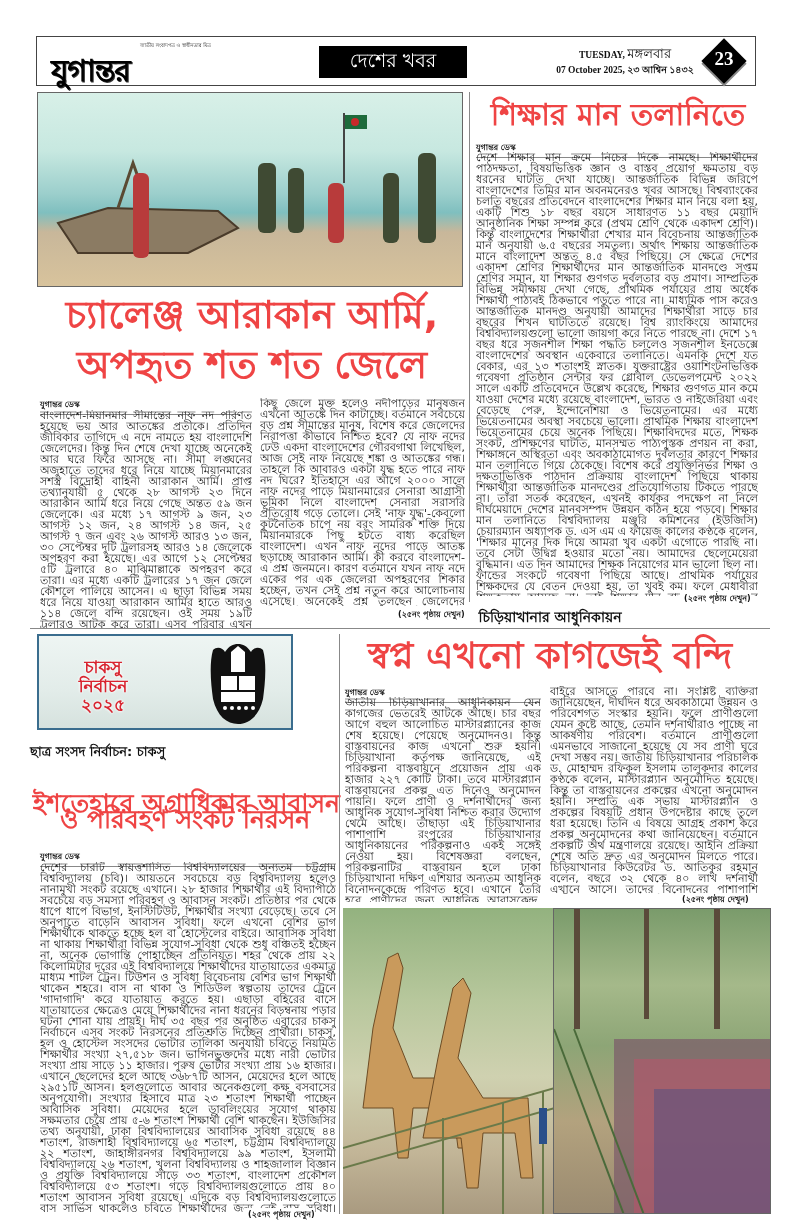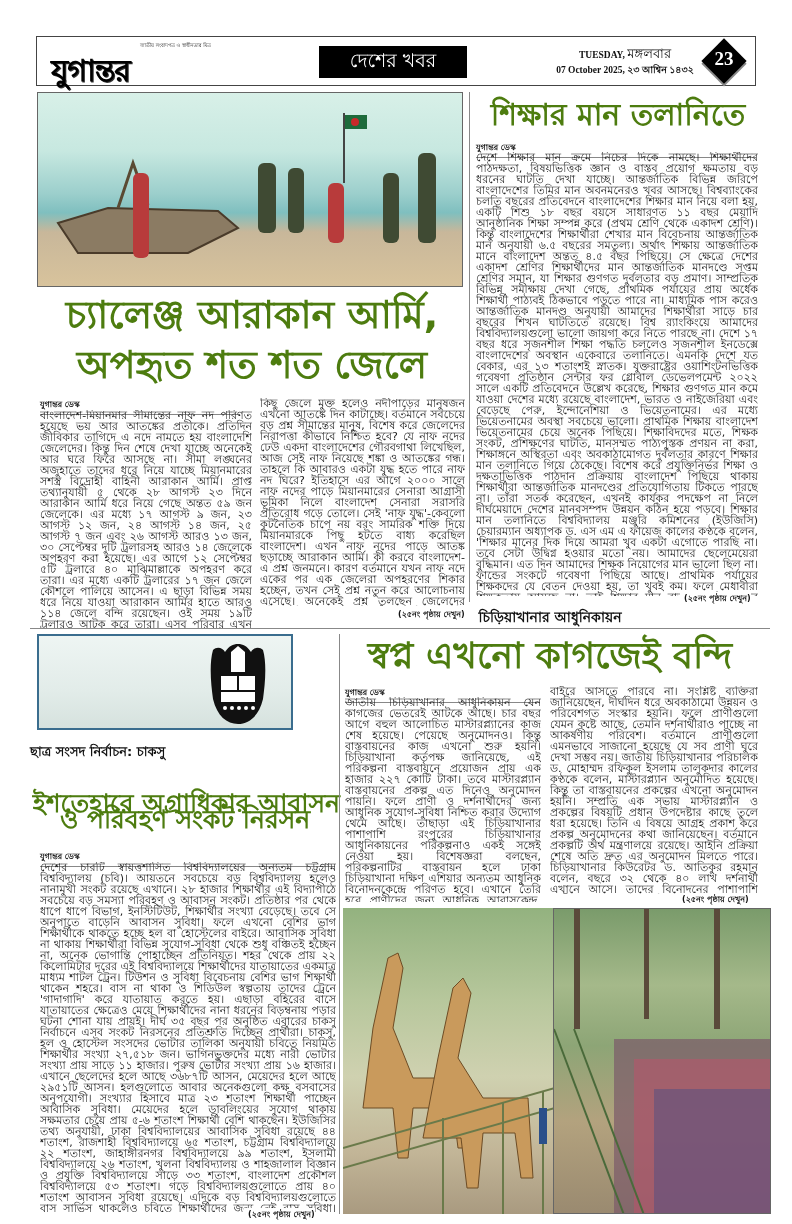--- a/index.html
+++ b/index.html
@@ -23,21 +23,21 @@
   #boat-photo { left: 37px; top: 92px; width: 426px; height: 195px; border: 1px solid #666;
     background: linear-gradient(180deg, #d8f0e8 0%, #c7e8e0 30%, #9ccfcc 52%, #7fbfbf 62%, #c8b79a 72%, #d8c39c 100%); }
   #chaksu-photo { left: 37px; top: 634px; width: 256px; height: 96px; border: 2px solid #3a6d8e;
     background: linear-gradient(180deg, #eef5f3 0%, #e2ece9 60%, #d6e2de 100%); }
   #zoo-photo { left: 553px; top: 908px; width: 218px; height: 306px; border: 1px solid #666;
     background: linear-gradient(180deg, #7a9b6b 0%, #a5b98a 25%, #8da576 45%, #b3a27e 70%, #9a8a70 100%); }
   #giraffe-photo { left: 343px; top: 908px; width: 212px; height: 306px;
     background: linear-gradient(180deg, #93b27f 0%, #b7c79c 30%, #cfd1b0 55%, #c2b597 80%, #a99a80 100%); }
 
   
-  .headline { position: absolute; color: #4d7c0f; font-family: "DejaVu Sans", sans-serif; font-weight: bold; white-space: nowrap; }
+  .headline { position: absolute; color: #ef4444; font-family: "DejaVu Sans", sans-serif; font-weight: bold; white-space: nowrap; }
   #h1-line1 { left: 42px; top: 290px; width: 420px; text-align: center; font-size: 38px; line-height: 50px; }
   #h1-line2 { left: 42px; top: 340px; width: 420px; text-align: center; font-size: 38px; line-height: 50px; }
   #h2 { left: 478px; top: 92px; width: 280px; text-align: center; font-size: 30px; line-height: 46px; }
   #zoo-kicker { position: absolute; left: 330px; top: 606px; width: 440px; text-align: center; font-size: 14px; font-family: "DejaVu Sans", sans-serif; font-weight: bold; }
   #h3 { left: 330px; top: 628px; width: 440px; text-align: center; font-size: 36px; line-height: 56px; }
   #chaksu-kicker { position: absolute; left: 30px; top: 742px; width: 310px; text-align: left; font-size: 13px; font-family: "DejaVu Sans", sans-serif; font-weight: bold; }
   #h4-line1 { left: 30px; top: 760px; width: 310px; text-align: right; font-size: 25px; line-height: 40px; margin-top: 24px; }
   #h4-line2 { left: 30px; top: 800px; width: 310px; text-align: center; font-size: 25px; line-height: 40px; }
 
   
@@ -99,20 +99,25 @@
 <div class="rule" style="left:469px;top:92px;width:1px;height:510px;"></div>
 
 <div id="h2" class="headline">শিক্ষার মান তলানিতে</div>
 <div class="byline" style="left:476px;top:141px;width:280px;">যুগান্তর ডেস্ক</div>
 <div class="body" style="left:476px;top:152px;width:282px;height:444px;">দেশে শিক্ষার মান ক্রমে নিচের দিকে নামছে। শিক্ষার্থীদের পাঠদক্ষতা, বিষয়ভিত্তিক জ্ঞান ও বাস্তব প্রয়োগ ক্ষমতায় বড় ধরনের ঘাটতি দেখা যাচ্ছে। আন্তর্জাতিক বিভিন্ন জরিপে বাংলাদেশের তিমির মান অবনমনেরও খবর আসছে। বিশ্বব্যাংকের চলতি বছরের প্রতিবেদনে বাংলাদেশের শিক্ষার মান নিয়ে বলা হয়, একটি শিশু ১৮ বছর বয়সে সাধারণত ১১ বছর মেয়াদি আনুষ্ঠানিক শিক্ষা সম্পন্ন করে (প্রথম শ্রেণি থেকে একাদশ শ্রেণি)। কিন্তু বাংলাদেশের শিক্ষার্থীরা শেখার মান বিবেচনায় আন্তর্জাতিক মান অনুযায়ী ৬.৫ বছরের সমতুল্য। অর্থাৎ শিক্ষায় আন্তর্জাতিক মানে বাংলাদেশ অন্তত ৪.৫ বছর পিছিয়ে। সে ক্ষেত্রে দেশের একাদশ শ্রেণির শিক্ষার্থীদের মান আন্তর্জাতিক মানদণ্ডে সপ্তম শ্রেণির সমান, যা শিক্ষার গুণগত দুর্বলতার বড় প্রমাণ। সাম্প্রতিক বিভিন্ন সমীক্ষায় দেখা গেছে, প্রাথমিক পর্যায়ের প্রায় অর্ধেক শিক্ষার্থী পাঠ্যবই ঠিকভাবে পড়তে পারে না। মাধ্যমিক পাস করেও আন্তর্জাতিক মানদণ্ড অনুযায়ী আমাদের শিক্ষার্থীরা সাড়ে চার বছরের শিখন ঘাটতিতে রয়েছে। বিশ্ব র‌্যাংকিংয়ে আমাদের বিশ্ববিদ্যালয়গুলো ভালো জায়গা করে নিতে পারছে না। দেশে ১৭ বছর ধরে সৃজনশীল শিক্ষা পদ্ধতি চললেও সৃজনশীল ইনডেক্সে বাংলাদেশের অবস্থান একেবারে তলানিতে। এমনকি দেশে যত বেকার, এর ১৩ শতাংশই স্নাতক। যুক্তরাষ্ট্রের ওয়াশিংটনভিত্তিক গবেষণা প্রতিষ্ঠান সেন্টার ফর গ্লোবাল ডেভেলপমেন্ট ২০২২ সালে একটি প্রতিবেদনে উল্লেখ করেছে, শিক্ষার গুণগত মান কমে যাওয়া দেশের মধ্যে রয়েছে বাংলাদেশ, ভারত ও নাইজেরিয়া এবং বেড়েছে পেরু, ইন্দোনেশিয়া ও ভিয়েতনামের। এর মধ্যে ভিয়েতনামের অবস্থা সবচেয়ে ভালো। প্রাথমিক শিক্ষায় বাংলাদেশ ভিয়েতনামের চেয়ে অনেক পিছিয়ে। শিক্ষাবিদদের মতে, শিক্ষক সংকট, প্রশিক্ষণের ঘাটতি, মানসম্মত পাঠ্যপুস্তক প্রণয়ন না করা, শিক্ষাঙ্গনে অস্থিরতা এবং অবকাঠামোগত দুর্বলতার কারণে শিক্ষার মান তলানিতে গিয়ে ঠেকেছে। বিশেষ করে প্রযুক্তিনির্ভর শিক্ষা ও দক্ষতাভিত্তিক পাঠদান প্রক্রিয়ায় বাংলাদেশ পিছিয়ে থাকায় শিক্ষার্থীরা আন্তর্জাতিক মানদণ্ডের প্রতিযোগিতায় টিকতে পারছে না। তাঁরা সতর্ক করেছেন, এখনই কার্যকর পদক্ষেপ না নিলে দীর্ঘমেয়াদে দেশের মানবসম্পদ উন্নয়ন কঠিন হয়ে পড়বে। শিক্ষার মান তলানিতে বিশ্ববিদ্যালয় মঞ্জুরি কমিশনের (ইউজিসি) চেয়ারম্যান অধ্যাপক ড. এস এম এ ফায়েজ কালের কণ্ঠকে বলেন, 'শিক্ষার মানের দিক দিয়ে আমরা খুব একটা এগোতে পারছি না। তবে সেটা উদ্বিগ্ন হওয়ার মতো নয়। আমাদের ছেলেমেয়েরা বুদ্ধিমান। এত দিন আমাদের শিক্ষক নিয়োগের মান ভালো ছিল না। ফান্ডের সংকটে গবেষণা পিছিয়ে আছে। প্রাথমিক পর্যায়ের শিক্ষকদের যে বেতন দেওয়া হয়, তা খুবই কম। ফলে মেধাবীরা শিক্ষকতায় আসছে না। তাই শিক্ষার মান বাড়াতে এই খাতের বাজেটও অনেক বাড়ানো উচিত।' ইউজিসির তথ্য অনুযায়ী, বর্তমানে দেশে সরকারি-বেসরকারি মোট বিশ্ববিদ্যালয় ১৭২টি। এর মধ্যে সরকারি ৫৬টি আর বেসরকারি ১১৬টি। যুক্তরাজ্যভিত্তিক শিক্ষা ও গবেষণা সংস্থা কোয়াককোয়ারেলি সায়মন্ডস (কিউএস) প্রকাশিত ২০২৫ সালের বিশ্ববিদ্যালয় র‌্যাংকিং অনুযায়ী, বিশ্বের সেরা ৫০০ বিশ্ববিদ্যালয়ের মধ্যে বাংলাদেশের কোনো প্রতিষ্ঠানই স্থান পায়নি। যুক্তরাজ্যভিত্তিক শিক্ষা সাময়িকী টাইমস হায়ার এডুকেশন 'ওয়ার্ল্ড ইউনিভার্সিটি র‌্যাংকিং ২০২৫'-এ সেরা ৫০০ বিশ্ববিদ্যালয়ের মধ্যেও বাংলাদেশের কোনো বিশ্ববিদ্যালয় নেই। ২০২৪-২৫ শিক্ষাবর্ষে ঢাকা বিশ্ববিদ্যালয়ের ভর্তি পরীক্ষার ফলেও শিক্ষার মানের একটা চিত্র বেরিয়ে আসে। ওই শিক্ষাবর্ষে বিজ্ঞান ইউনিটে অংশ নেওয়া শিক্ষার্থীদের ৯৪ শতাংশ অকৃতকার্য। কলা, আইন ও সামাজিক বিজ্ঞান ইউনিটেও ৯০ শতাংশের বেশি ভর্তিচ্ছু ফেল করেছেন। এই দুই ইউনিটের পরীক্ষায় এসএসসি ও এইচএসসিতে জিপিএ ৫ পাওয়া এক লাখ ২১ হাজার শিক্ষার্থী পাস করতে পারেননি। প্রাথমিক শিক্ষা অধিদপ্তরের পরিবীক্ষণ ও মূল্যায়ন বিভাগের ২০২২ সালের সর্বশেষ প্রতিবেদনের</div>
 <div class="cont" style="left:680px;top:592px;background:#fff;padding-left:4px;">(২৫নং পৃষ্ঠায় দেখুন)</div>
 
 <div class="rule" style="left:30px;top:628px;width:740px;height:1px;"></div>
 
 <div id="chaksu-photo" class="photo">
+  <div id="chaksu-title">
+    <div>চাকসু</div>
+    <div>নির্বাচন</div>
+    <div>২০২৫</div>
+  </div>
   <svg id="cu-logo" viewBox="0 0 58 80">
     <path d="M4 6 C8 2 14 4 16 8 C20 2 24 0 29 0 C34 0 38 2 42 8 C44 4 50 2 54 6 C58 20 56 40 54 55 C50 72 40 80 29 80 C18 80 8 72 4 55 C2 40 0 20 4 6 Z" fill="#111"></path>
     <path d="M22 8 L29 2 L36 8 L36 28 L22 28 Z" fill="#fff"></path>
     <rect x="12" y="32" width="16" height="14" fill="#fff"></rect>
     <rect x="30" y="32" width="16" height="14" fill="#fff"></rect>
     <rect x="12" y="48" width="34" height="10" fill="#fff"></rect>
     <g fill="#fff">
         <circle cx="16" cy="64" r="2"></circle>
         <circle cx="23" cy="64" r="2"></circle>
         <circle cx="30" cy="64" r="2"></circle>

